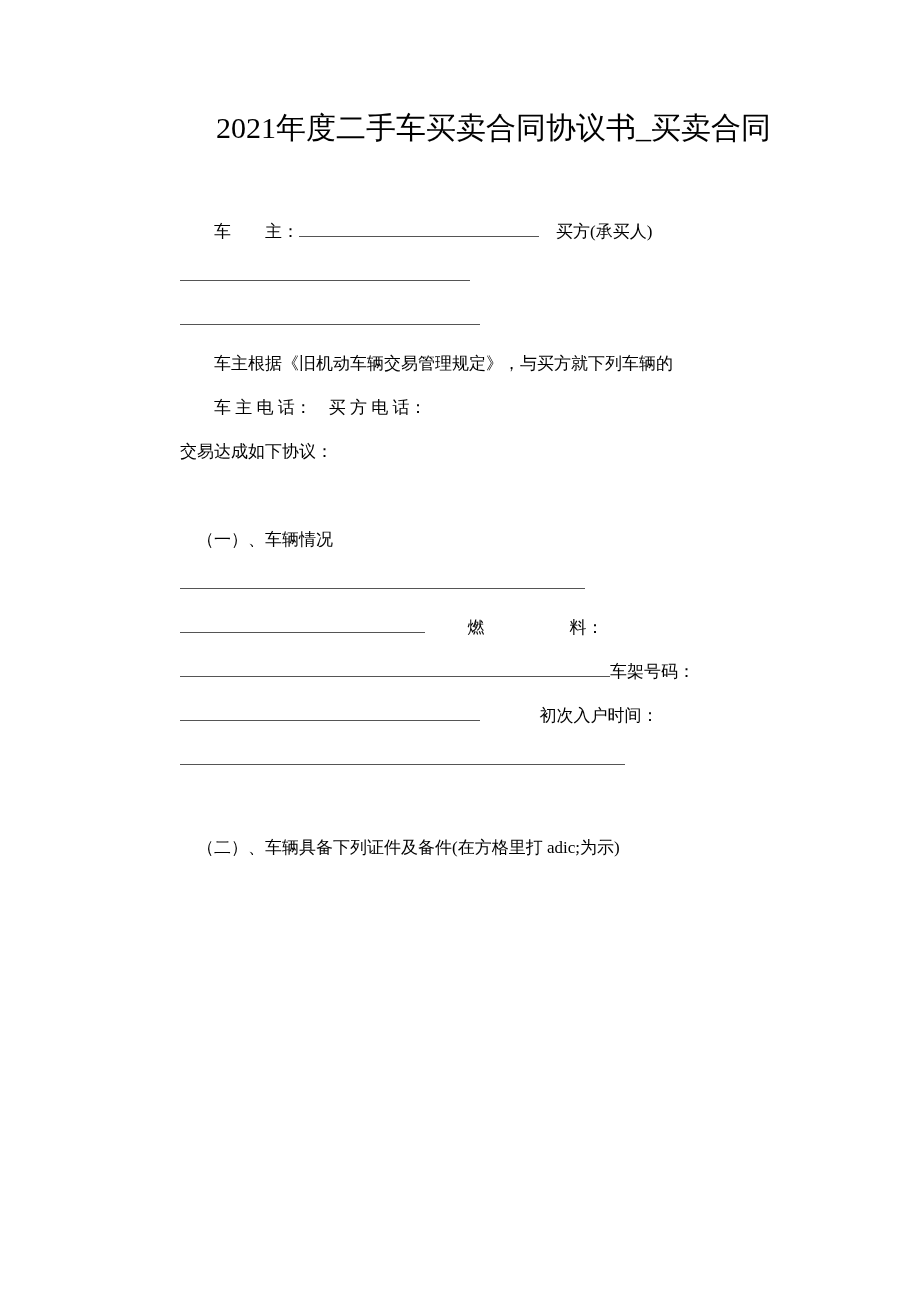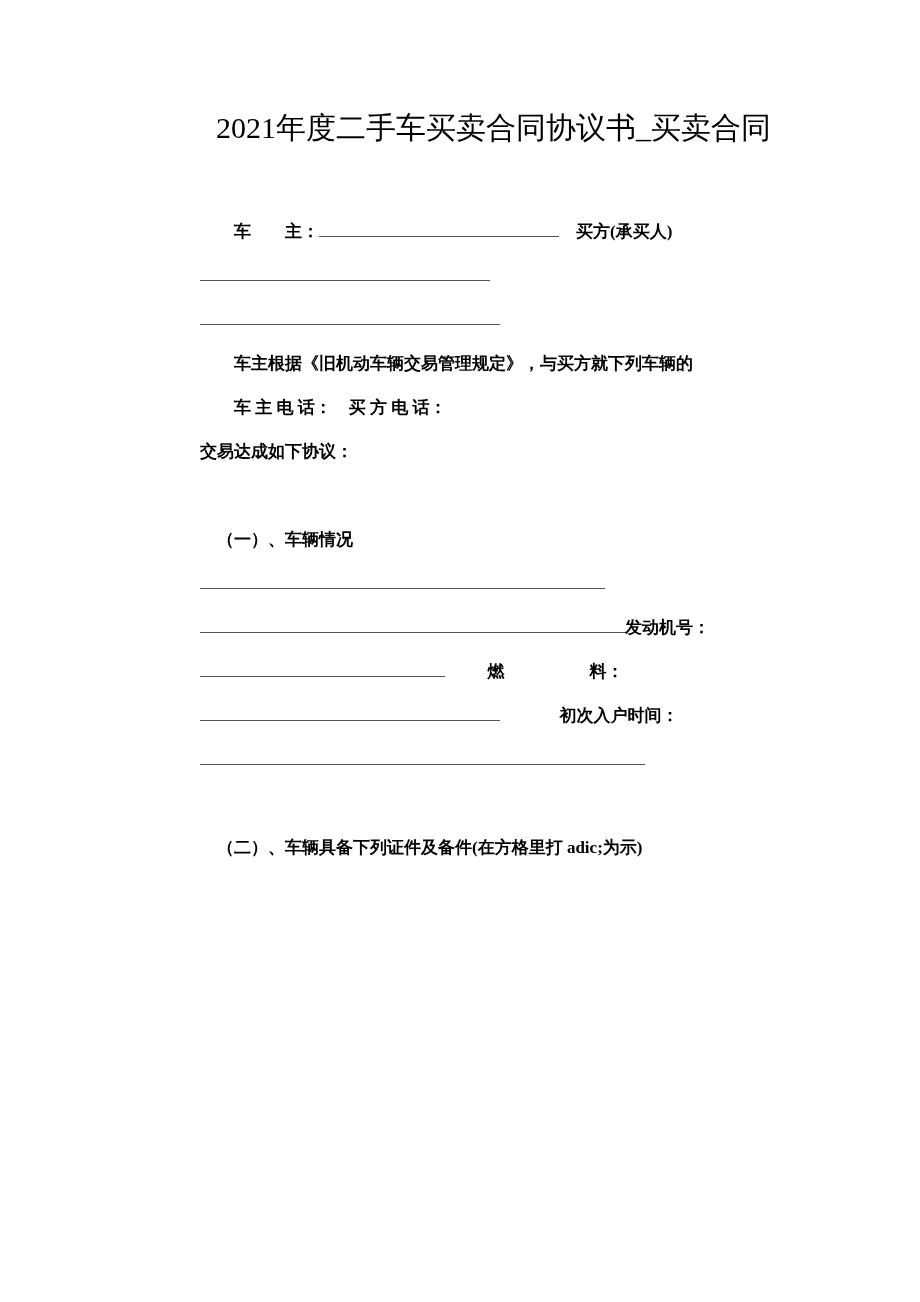--- a/index.html
+++ b/index.html
@@ -29,27 +29,26 @@
     left: 168px;
     top: 108px;
     width: 620px;
     font-size: 30px;
     line-height: 40px;
     font-family: "Liberation Serif", serif;
     white-space: nowrap;
   }
   .body-block {
     position: absolute;
-    left: 152px;
+    left: 132px;
     top: 210px;
     width: 660px;
     font-size: 17px;
     line-height: 44px;
     font-family: "Liberation Serif", serif;
-    font-weight: bold;
   }
   .p {
     margin: 0;
     text-indent: 2em;
     font-size: 17px;
     line-height: 44px;
     word-break: break-all;
   }
   .p.noindent {
     text-indent: 0;
@@ -105,28 +104,28 @@
     <p class="p noindent">交易达成如下协议：</p>
 
     <div class="spacer-md"></div>
 
     <p class="p noindent" style="text-indent:1em;">（一）、车辆情况</p>
 
     <p class="p noindent">
       <span class="u" style="width:405px;"></span>
     </p>
 
-    <p class="p noindent">
-      <span class="u" style="width:425px;"></span><span>发动机号：</span>
-    </p>
 
     <p class="p noindent">
       <span class="u" style="width:245px;"></span>&nbsp;&nbsp;&nbsp;&nbsp;&nbsp;&nbsp;&nbsp;&nbsp;&nbsp;&nbsp;<span>燃　　　　　料：</span>
     </p>
 
+    <p class="p noindent">
+      <span class="u" style="width:430px;"></span><span>车架号码：</span>
+    </p>
 
     <p class="p noindent">
       <span class="u" style="width:300px;"></span>&nbsp;&nbsp;&nbsp;&nbsp;&nbsp;&nbsp;&nbsp;&nbsp;&nbsp;&nbsp;&nbsp;&nbsp;&nbsp;&nbsp;<span>初次入户时间：</span>
     </p>
 
     <p class="p noindent">
       <span class="u" style="width:445px;"></span>
     </p>
 
     <div class="spacer-md"></div>

